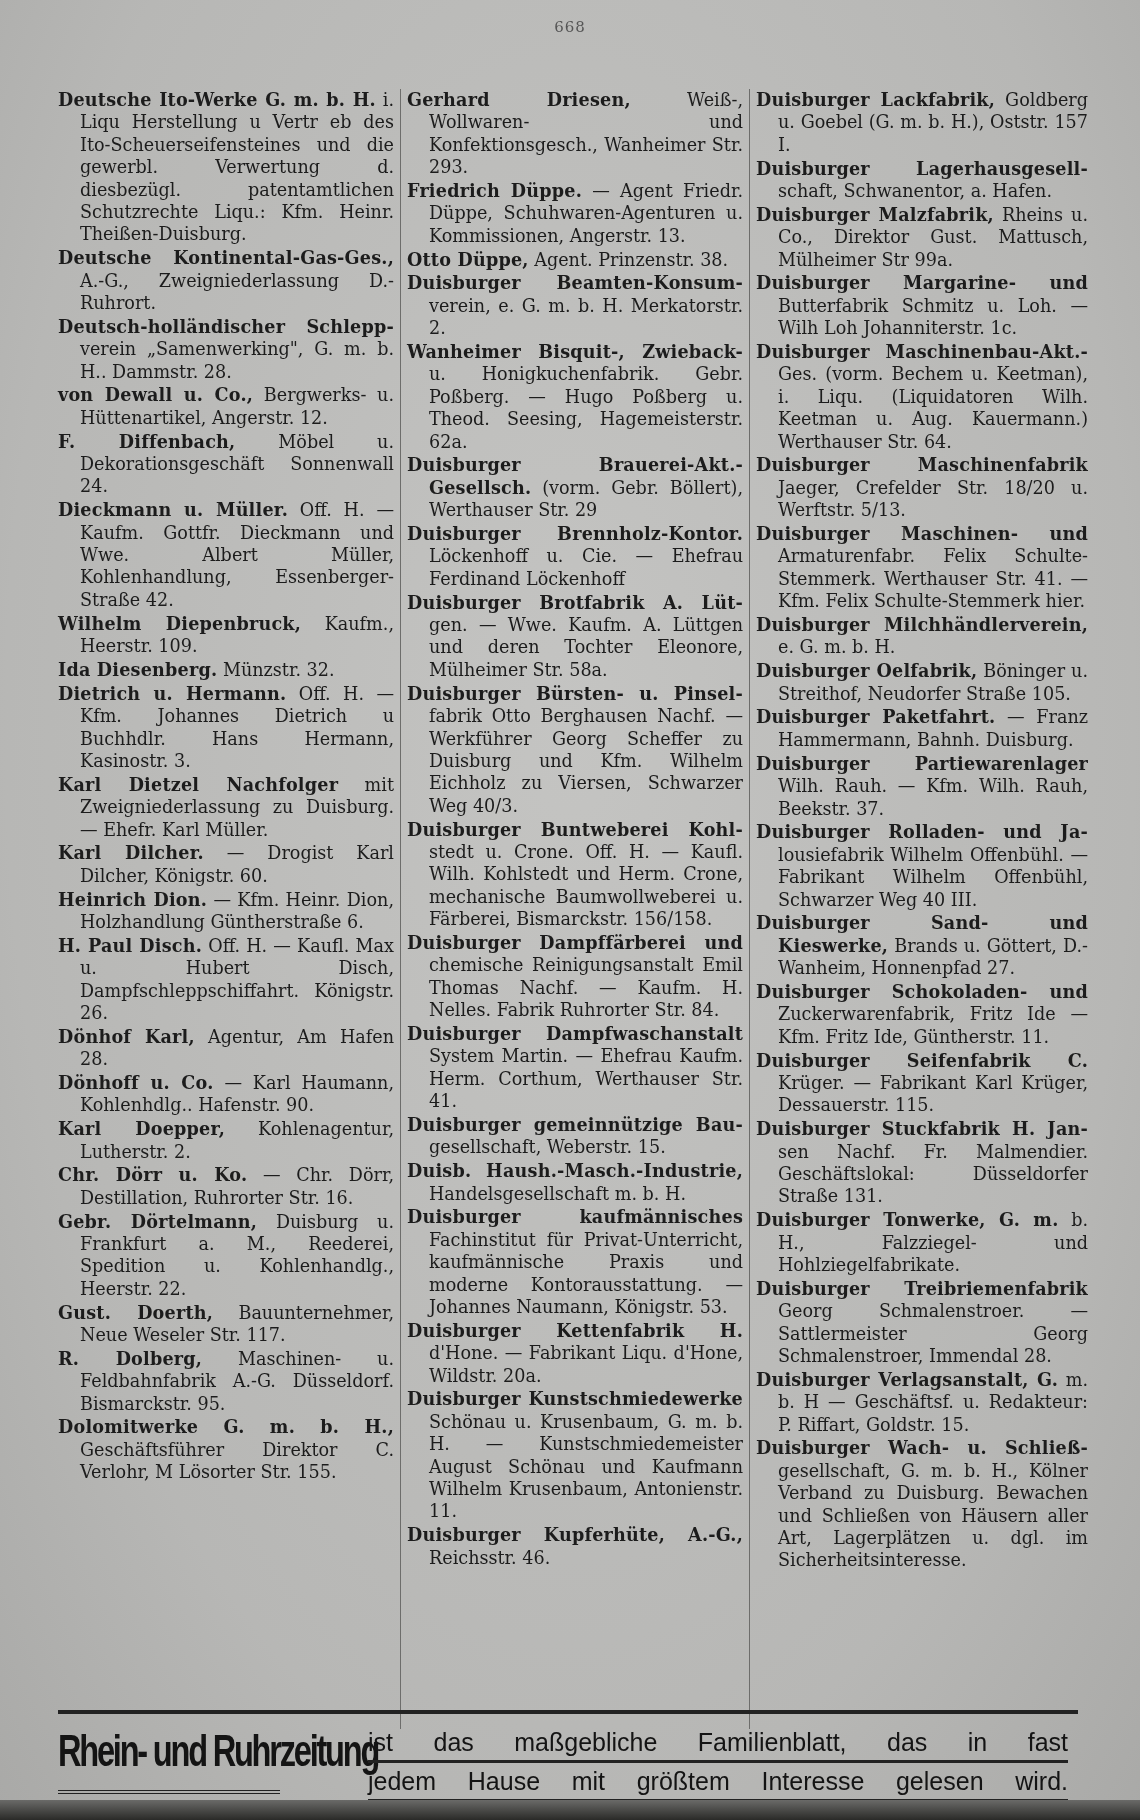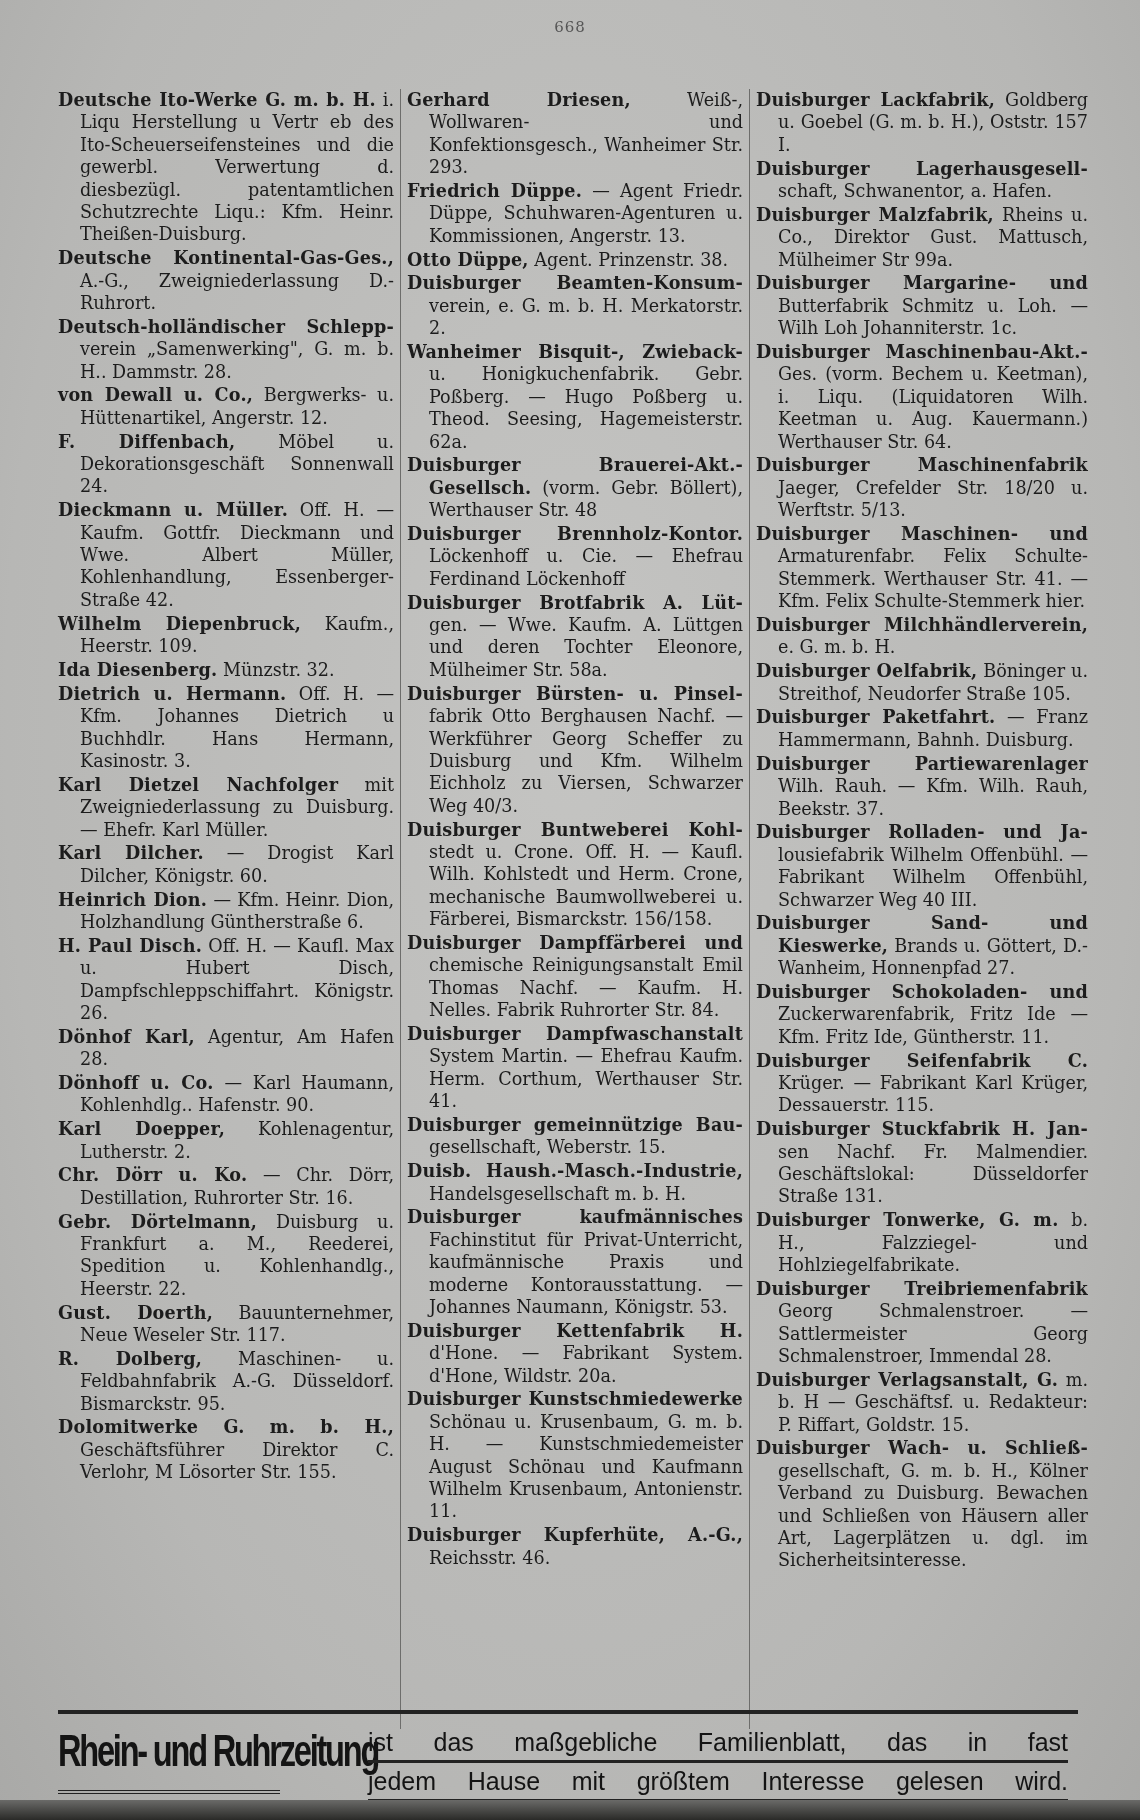--- a/index.html
+++ b/index.html
@@ -88,31 +88,31 @@
         <p class="entry"><span class="name">Gust. Doerth,</span> <span class="desc">Bauunternehmer, Neue Weseler Str. 117.</span></p>
         <p class="entry"><span class="name">R. Dolberg,</span> <span class="desc">Maschinen- u. Feldbahnfabrik A.-G. Düsseldorf. Bismarckstr. 95.</span></p>
         <p class="entry"><span class="name">Dolomitwerke G. m. b. H.,</span> <span class="desc">Geschäftsführer Direktor C. Verlohr, M Lösorter Str. 155.</span></p>
       </div>
     <div class="col col-2">
         <p class="entry"><span class="name">Gerhard Driesen,</span> <span class="desc">Weiß-, Wollwaren- und Konfektionsgesch., Wanheimer Str. 293.</span></p>
         <p class="entry"><span class="name">Friedrich Düppe.</span> <span class="desc">— Agent Friedr. Düppe, Schuhwaren-Agenturen u. Kommissionen, Angerstr. 13.</span></p>
         <p class="entry"><span class="name">Otto Düppe,</span> <span class="desc">Agent. Prinzenstr. 38.</span></p>
         <p class="entry"><span class="name">Duisburger Beamten-Konsum-</span> <span class="desc">verein, e. G. m. b. H. Merkatorstr. 2.</span></p>
         <p class="entry"><span class="name">Wanheimer Bisquit-, Zwieback-</span> <span class="desc">u. Honigkuchenfabrik. Gebr. Poßberg. — Hugo Poßberg u. Theod. Seesing, Hagemeisterstr. 62a.</span></p>
-        <p class="entry"><span class="name">Duisburger Brauerei-Akt.-Gesellsch.</span> <span class="desc">(vorm. Gebr. Böllert), Werthauser Str. 48</span></p>
+        <p class="entry"><span class="name">Duisburger Brauerei-Akt.-Gesellsch.</span> <span class="desc">(vorm. Gebr. Böllert), Werthauser Str. 29</span></p>
         <p class="entry"><span class="name">Duisburger Brennholz-Kontor.</span> <span class="desc">Löckenhoff u. Cie. — Ehefrau Ferdinand Löckenhoff</span></p>
         <p class="entry"><span class="name">Duisburger Brotfabrik A. Lüt-</span> <span class="desc">gen. — Wwe. Kaufm. A. Lüttgen und deren Tochter Eleonore, Mülheimer Str. 58a.</span></p>
         <p class="entry"><span class="name">Duisburger Bürsten- u. Pinsel-</span> <span class="desc">fabrik Otto Berghausen Nachf. — Werkführer Georg Scheffer zu Duisburg und Kfm. Wilhelm Eichholz zu Viersen, Schwarzer Weg 40/3.</span></p>
         <p class="entry"><span class="name">Duisburger Buntweberei Kohl-</span> <span class="desc">stedt u. Crone. Off. H. — Kaufl. Wilh. Kohlstedt und Herm. Crone, mechanische Baumwollweberei u. Färberei, Bismarckstr. 156/158.</span></p>
         <p class="entry"><span class="name">Duisburger Dampffärberei und</span> <span class="desc">chemische Reinigungsanstalt Emil Thomas Nachf. — Kaufm. H. Nelles. Fabrik Ruhrorter Str. 84.</span></p>
         <p class="entry"><span class="name">Duisburger Dampfwaschanstalt</span> <span class="desc">System Martin. — Ehefrau Kaufm. Herm. Corthum, Werthauser Str. 41.</span></p>
         <p class="entry"><span class="name">Duisburger gemeinnützige Bau-</span> <span class="desc">gesellschaft, Weberstr. 15.</span></p>
         <p class="entry"><span class="name">Duisb. Haush.-Masch.-Industrie,</span> <span class="desc">Handelsgesellschaft m. b. H.</span></p>
         <p class="entry"><span class="name">Duisburger kaufmännisches</span> <span class="desc">Fachinstitut für Privat-Unterricht, kaufmännische Praxis und moderne Kontorausstattung. — Johannes Naumann, Königstr. 53.</span></p>
-        <p class="entry"><span class="name">Duisburger Kettenfabrik H.</span> <span class="desc">d'Hone. — Fabrikant System. d'Hone, Wildstr. 20a.</span></p>
+        <p class="entry"><span class="name">Duisburger Kettenfabrik H.</span> <span class="desc">d'Hone. — Fabrikant Liqu. d'Hone, Wildstr. 20a.</span></p>
         <p class="entry"><span class="name">Duisburger Kunstschmiedewerke</span> <span class="desc">Schönau u. Krusenbaum, G. m. b. H. — Kunstschmiedemeister August Schönau und Kaufmann Wilhelm Krusenbaum, Antonienstr. 11.</span></p>
         <p class="entry"><span class="name">Duisburger Kupferhüte, A.-G.,</span> <span class="desc">Reichsstr. 46.</span></p>
       </div>
     <div class="col col-3">
         <p class="entry"><span class="name">Duisburger Lackfabrik,</span> <span class="desc">Goldberg u. Goebel (G. m. b. H.), Oststr. 157 I.</span></p>
         <p class="entry"><span class="name">Duisburger Lagerhausgesell-</span> <span class="desc">schaft, Schwanentor, a. Hafen.</span></p>
         <p class="entry"><span class="name">Duisburger Malzfabrik,</span> <span class="desc">Rheins u. Co., Direktor Gust. Mattusch, Mülheimer Str 99a.</span></p>
         <p class="entry"><span class="name">Duisburger Margarine- und</span> <span class="desc">Butterfabrik Schmitz u. Loh. — Wilh Loh Johanniterstr. 1c.</span></p>
         <p class="entry"><span class="name">Duisburger Maschinenbau-Akt.-</span> <span class="desc">Ges. (vorm. Bechem u. Keetman), i. Liqu. (Liquidatoren Wilh. Keetman u. Aug. Kauermann.) Werthauser Str. 64.</span></p>
         <p class="entry"><span class="name">Duisburger Maschinenfabrik</span> <span class="desc">Jaeger, Crefelder Str. 18/20 u. Werftstr. 5/13.</span></p>

